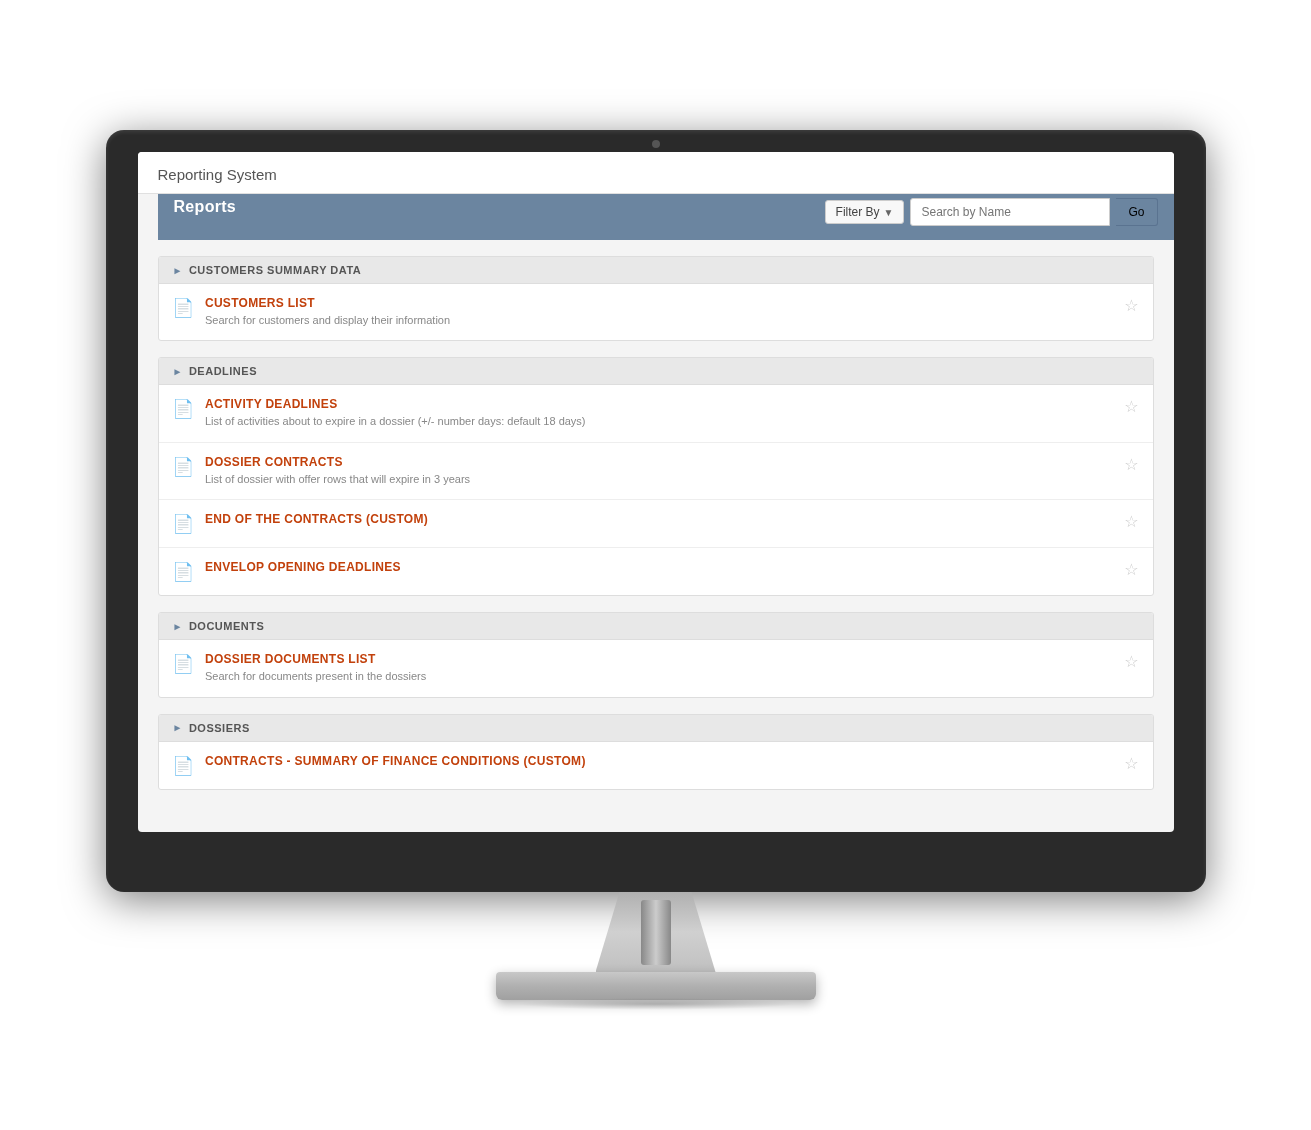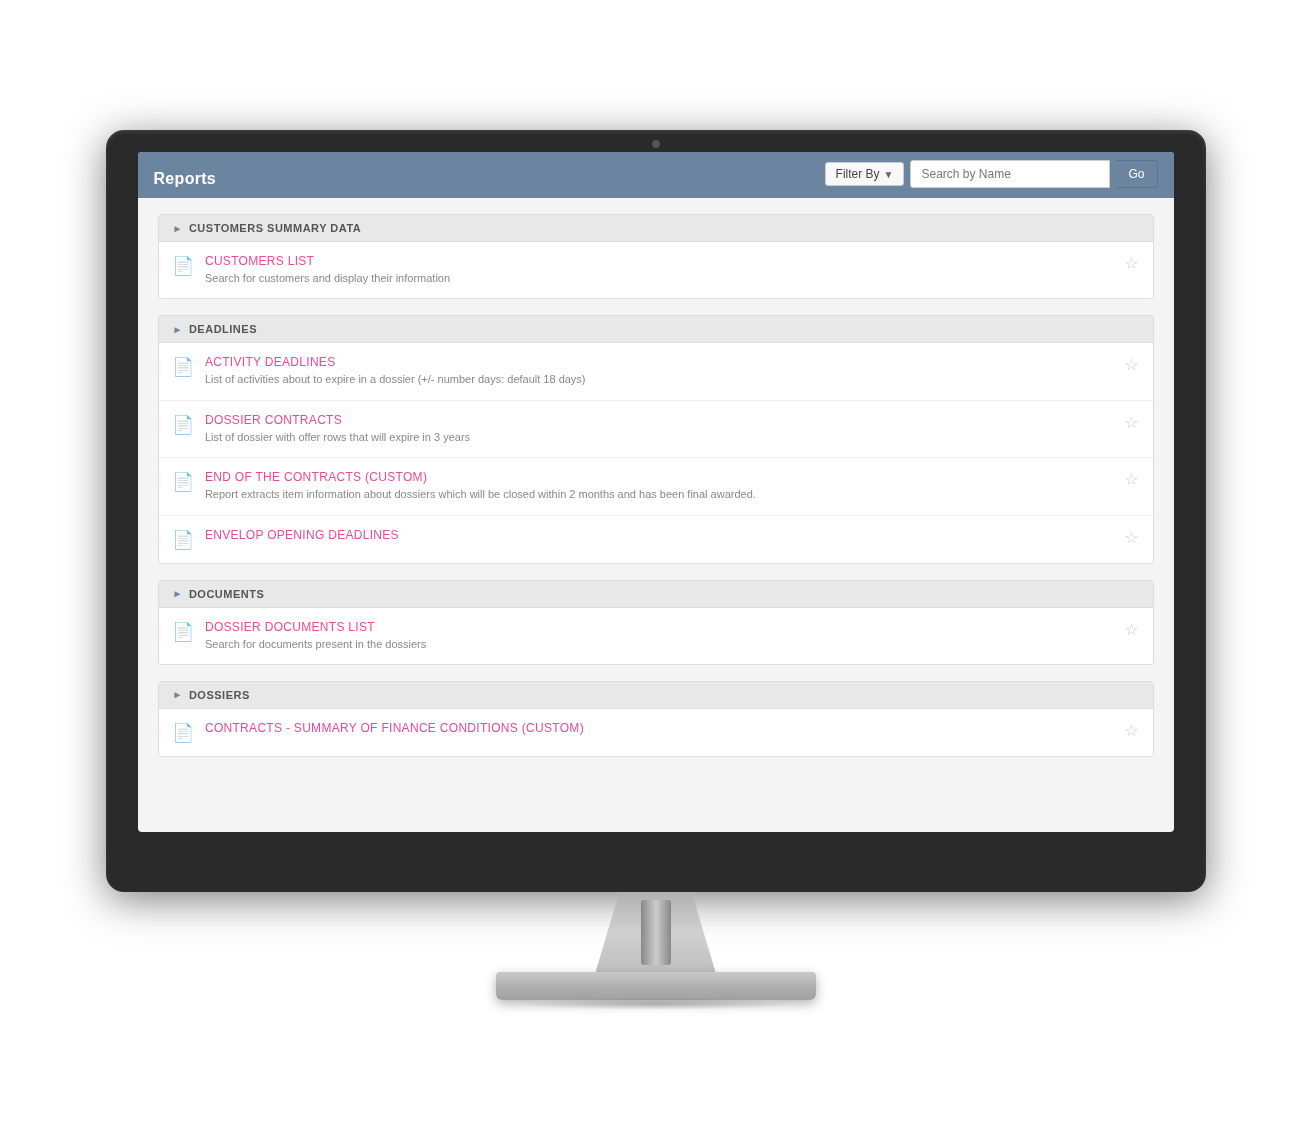--- a/index.html
+++ b/index.html
@@ -102,25 +102,26 @@
       background: #ffffff;
       padding: 14px 20px 10px 20px;
       font-size: 15px;
       color: #555;
       font-weight: normal;
       border-bottom: 1px solid #e0e0e0;
     }
 
     .app-header {
       background: #6b85a0;
-      padding: 10px 16px;
-      display: flex;
-      align-items: flex-end;
+      padding: 4px 16px;
+      display: flex;
+      align-items: flex-start;
       justify-content: space-between;
       height: 46px;
+      margin-left: 20px;
     }
 
     .app-header-title {
       color: #ffffff;
       font-size: 16px;
       font-weight: bold;
       letter-spacing: 0.3px;
     }
 
     .header-controls {
@@ -161,21 +162,21 @@
       background: #fff;
     }
 
     .go-btn {
       background: #6b85a0;
       border: 1px solid #5a7390;
       border-left: none;
       border-radius: 0 3px 3px 0;
       padding: 4px 12px;
       font-size: 12px;
-      color: #ffffff;
+      color: #000000;
       cursor: pointer;
       height: 28px;
     }
 
     .app-content {
       padding: 16px 20px;
       background: #f4f4f4;
     }
 
     
@@ -230,22 +231,22 @@
       margin-top: 1px;
       flex-shrink: 0;
     }
 
     .report-info {
       flex: 1;
     }
 
     .report-name {
       font-size: 12px;
-      font-weight: normal;
-      color: #ec4899;
+      font-weight: bold;
+      color: #c2410c;
       letter-spacing: 0.3px;
       margin-bottom: 3px;
     }
 
     .report-desc {
       font-size: 11px;
       color: #888;
       line-height: 1.4;
     }
 
@@ -259,20 +260,23 @@
   </style>
 </head>
 <body>
 
 <div class="monitor-wrapper">
   <div class="monitor-bezel">
     <div class="monitor-camera"></div>
     <div class="monitor-screen">
       <div class="app-container">
 
+        <div class="app-title">
+          <span>Reporting System</span>
+        </div>
 
         <div class="app-header">
           <span class="app-header-title">Reports</span>
           <div class="header-controls">
             <button class="filter-btn">
               <span>Filter By</span>
               <span class="arrow">▼</span>
             </button>
             <input class="search-input" type="text" placeholder="Search by Name" style="">
             <button class="go-btn">Go</button>
@@ -321,21 +325,20 @@
             <div class="report-desc">List of dossier with offer rows that will expire in 3 years</div>
           </div>
         </div>
         <span class="star-icon">☆</span>
       </div>
                 <div class="report-item">
         <div class="report-item-left">
           <span class="report-icon">📄</span>
           <div class="report-info">
             <div class="report-name">END OF THE CONTRACTS (CUSTOM)</div>
-            <div class="report-desc">Report extracts item information about dossiers which will be closed within 2 months and has been final awarded.</div>
           </div>
         </div>
         <span class="star-icon">☆</span>
       </div>
                 <div class="report-item">
         <div class="report-item-left">
           <span class="report-icon">📄</span>
           <div class="report-info">
             <div class="report-name">ENVELOP OPENING DEADLINES</div>
           </div>

